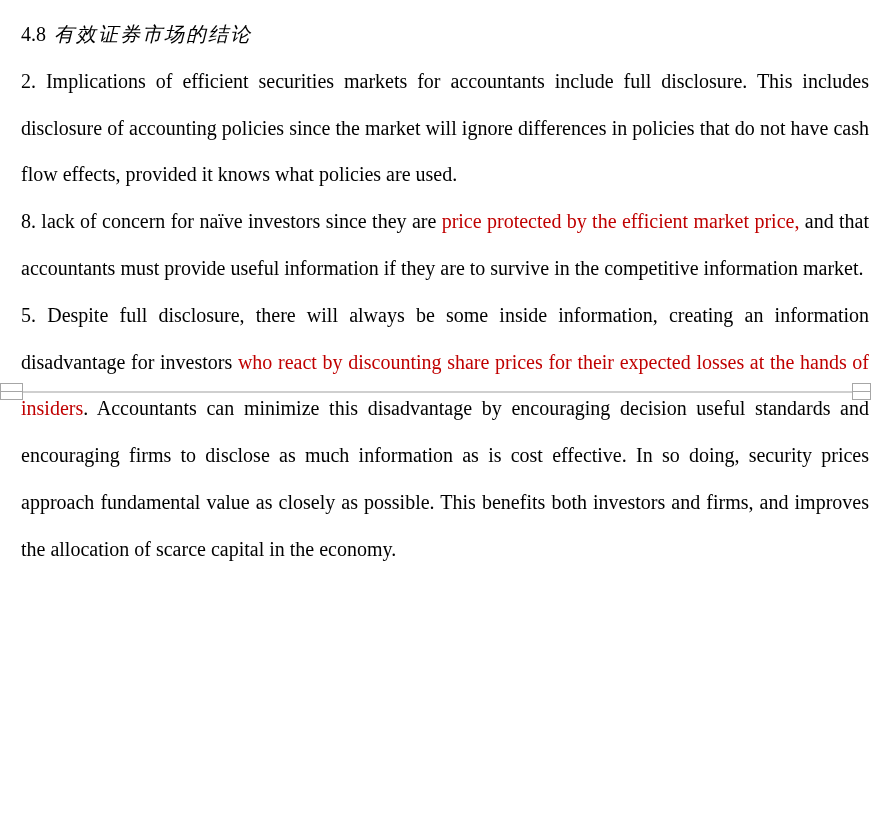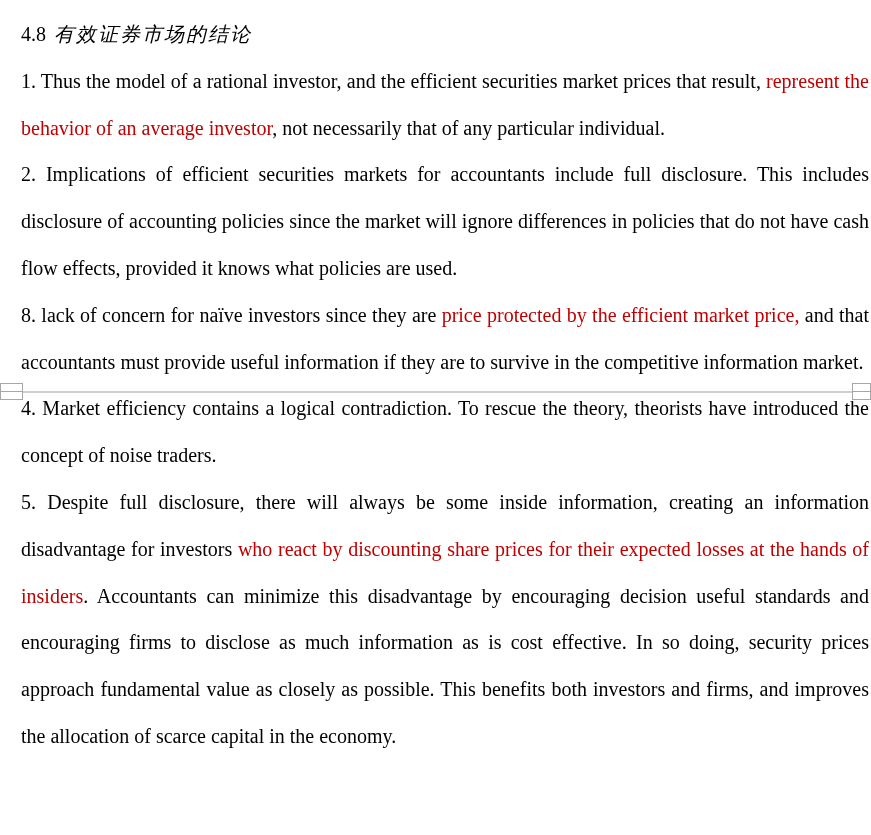--- a/index.html
+++ b/index.html
@@ -77,24 +77,22 @@
   .boundary-marker.left  { left: 0;  width: 23px; }
   .boundary-marker.right { right: 0; width: 19px; }
 </style>
 </head>
 <body>
 
 <div class="page">
   <h2 class="heading"><span class="num">4.8</span><span>有效证券市场的结论</span></h2>
 
   <div class="doc-body">
-      <p class="para"><span class="seg-normal">1. Thus the model of a rational investor, and the efficient securities market prices that result, </span><span class="seg-highlight">represent the behavior of an average investor</span><span class="seg-normal">, not necessarily that of any particular individual.</span></p>
       <p class="para"><span class="seg-normal">2. Implications of efficient securities markets for accountants include full disclosure. This includes disclosure of accounting policies since the market will ignore differences in policies that do not have cash flow effects, provided it knows what policies are used.</span></p>
       <p class="para"><span class="seg-normal">8. lack of concern for naïve investors since they are </span><span class="seg-highlight">price protected by the efficient market price,</span><span class="seg-normal"> and that accountants must provide useful information if they are to survive in the competitive information market.</span></p>
-      <p class="para"><span class="seg-normal">4. Market efficiency contains a logical contradiction. To rescue the theory, theorists have introduced the concept of noise traders.</span></p>
       <p class="para"><span class="seg-normal">5. Despite full disclosure, there will always be some inside information, creating an information disadvantage for investors </span><span class="seg-highlight">who react by discounting share prices for their expected losses at the hands of insiders</span><span class="seg-normal">. Accountants can minimize this disadvantage by encouraging decision useful standards and encouraging firms to disclose as much information as is cost effective. In so doing, security prices approach fundamental value as closely as possible. This benefits both investors and firms, and improves the allocation of scarce capital in the economy.</span></p>
     </div>
 </div>
 
 <div class="boundary-line"></div>
 <div class="boundary-marker left">
   <div class="cell"></div>
   <div class="cell"></div>
 </div>
 <div class="boundary-marker right">

